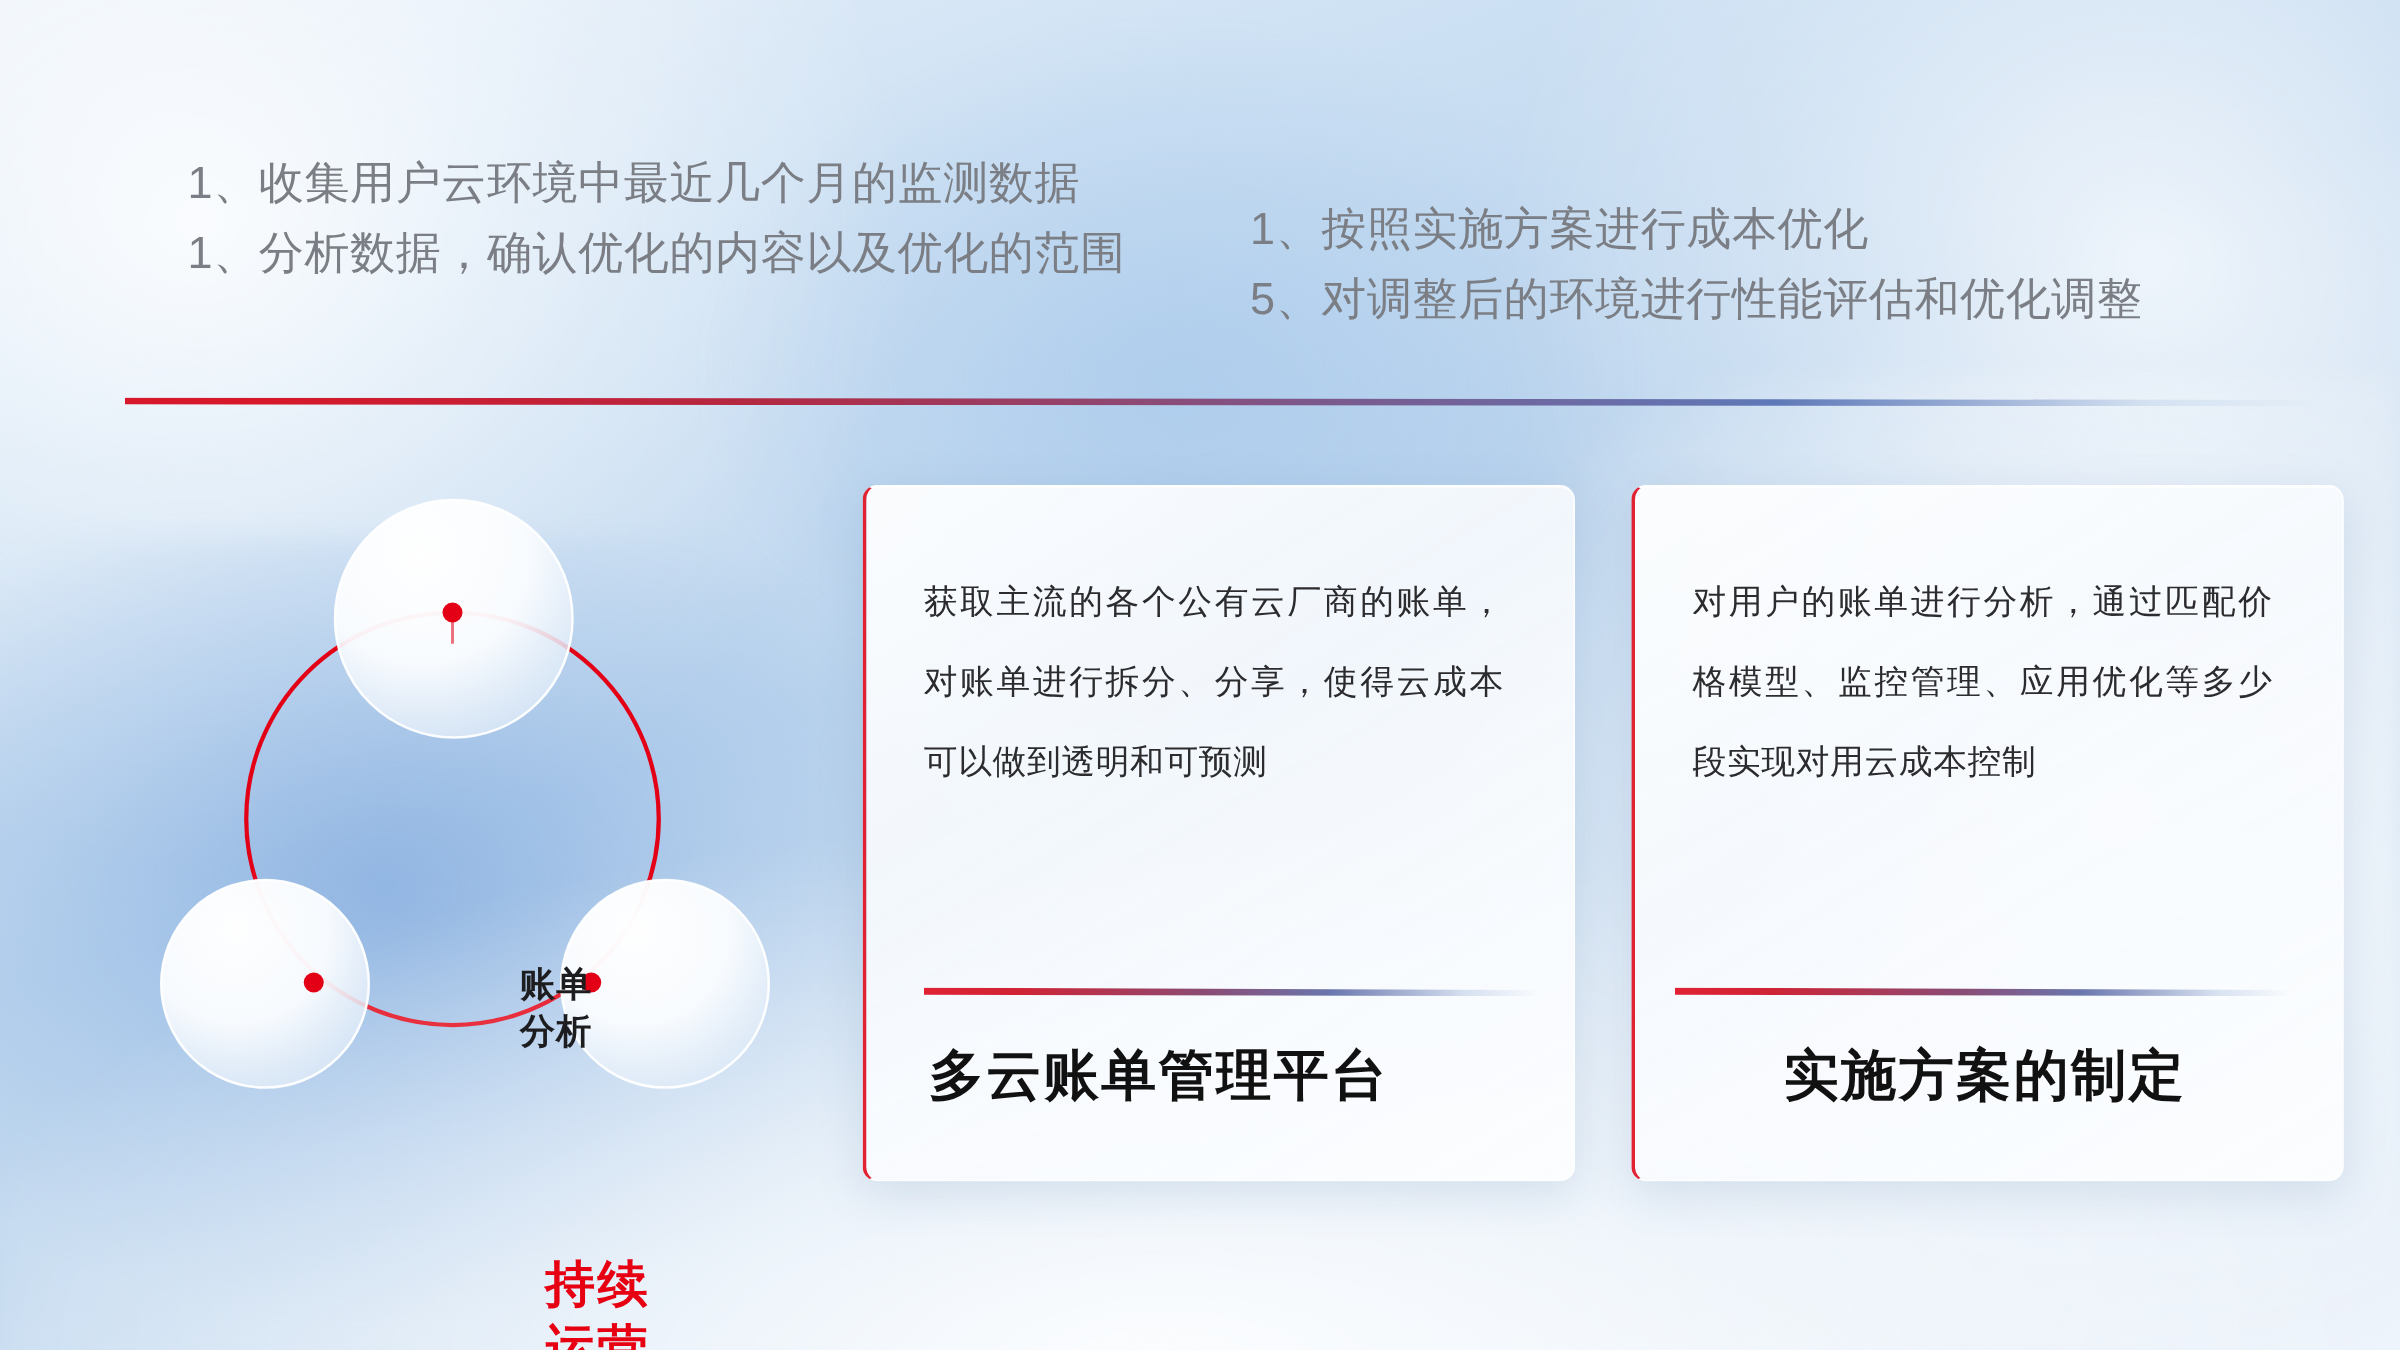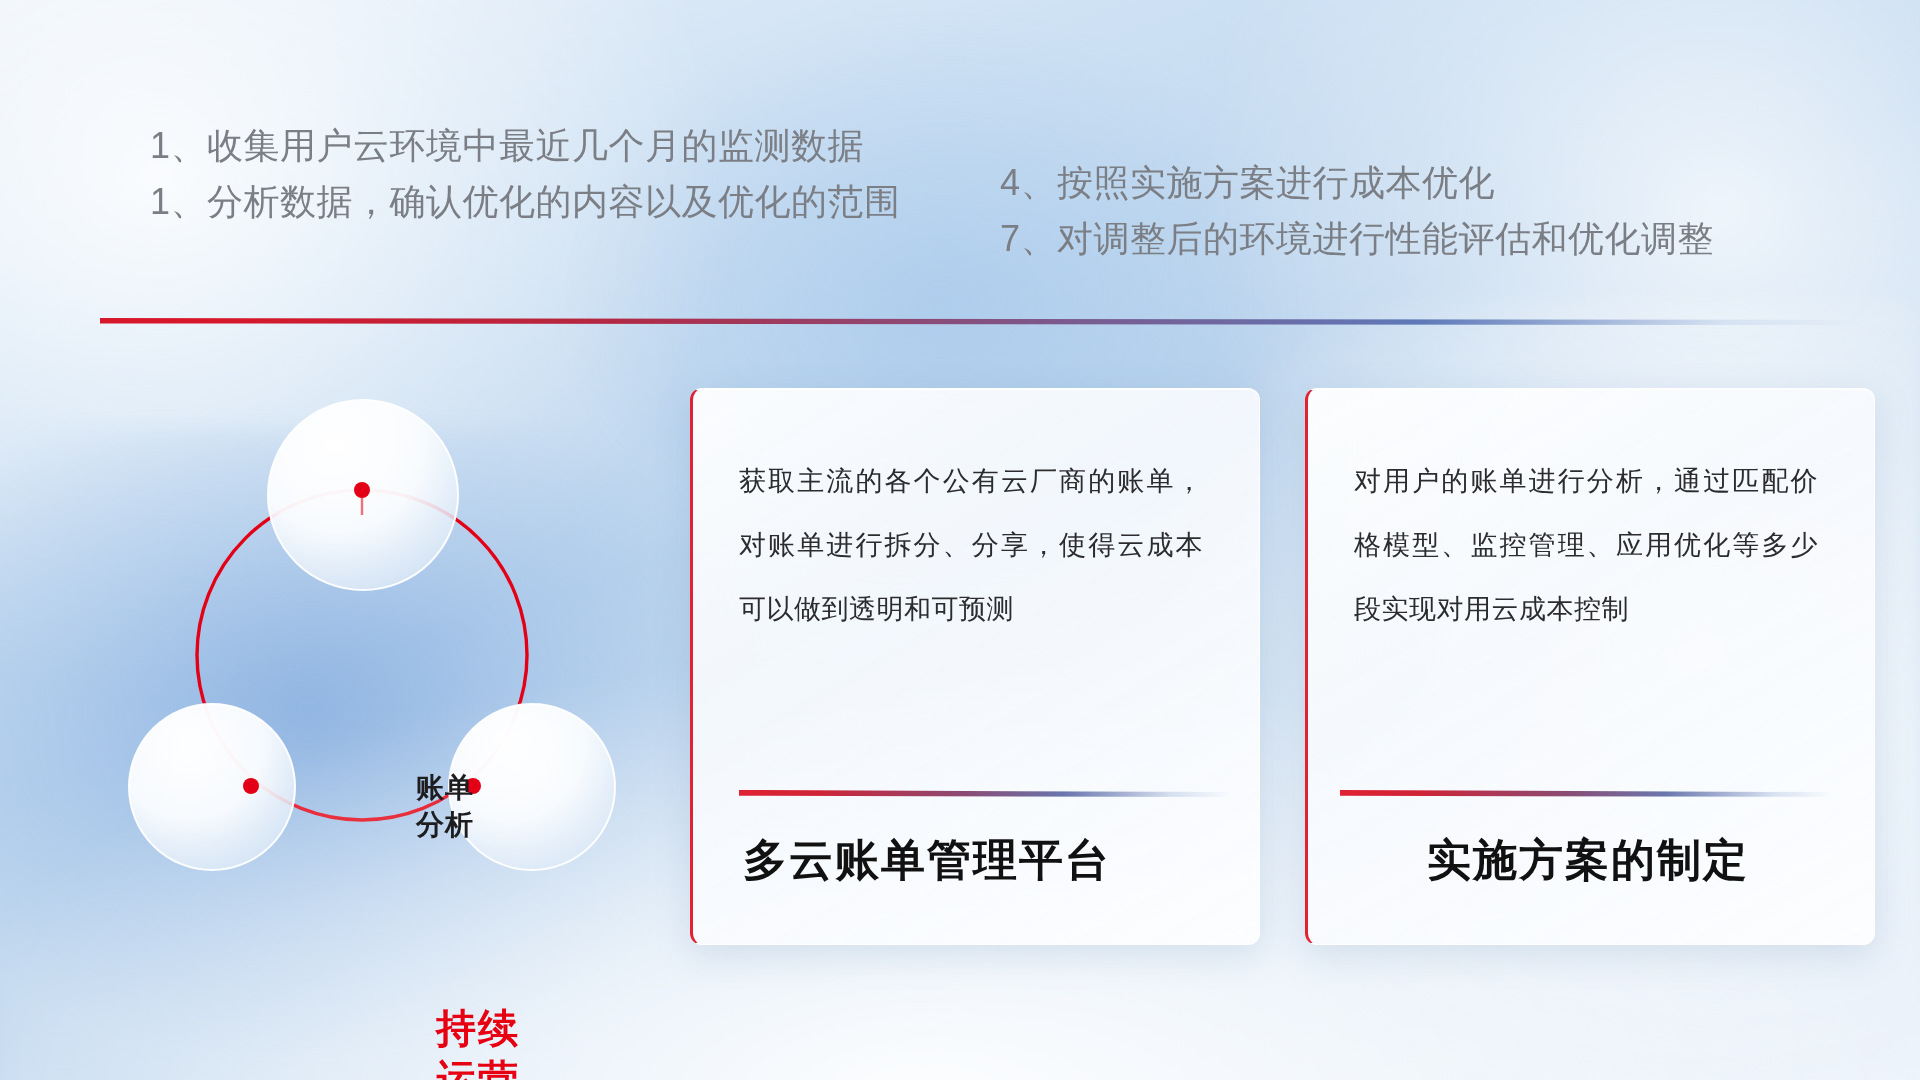--- a/index.html
+++ b/index.html
@@ -135,22 +135,22 @@
 <div id="bg-blue-blob"></div>
 <div id="bg-bottom-light"></div>
 <div id="bg-right-white"></div>
 
 <div class="bullets" id="bullets-left">
   <div class="bullet-line">1、收集用户云环境中最近几个月的监测数据</div>
   <div class="bullet-line">1、分析数据，确认优化的内容以及优化的范围</div>
 </div>
 
 <div class="bullets" id="bullets-right">
-  <div class="bullet-line">4、按照实施方案进行成本优化</div>
-  <div class="bullet-line">7、对调整后的环境进行性能评估和优化调整</div>
+  <div class="bullet-line">1、按照实施方案进行成本优化</div>
+  <div class="bullet-line">5、对调整后的环境进行性能评估和优化调整</div>
 </div>
 
 <div id="divider">
   <div class="bar"></div>
 </div>
 
 <div id="venn">
   <svg viewBox="0 0 560 600" width="560" height="600">
     <defs>
       <radialGradient id="bubbleGrad" cx="36%" cy="24%" r="82%">

